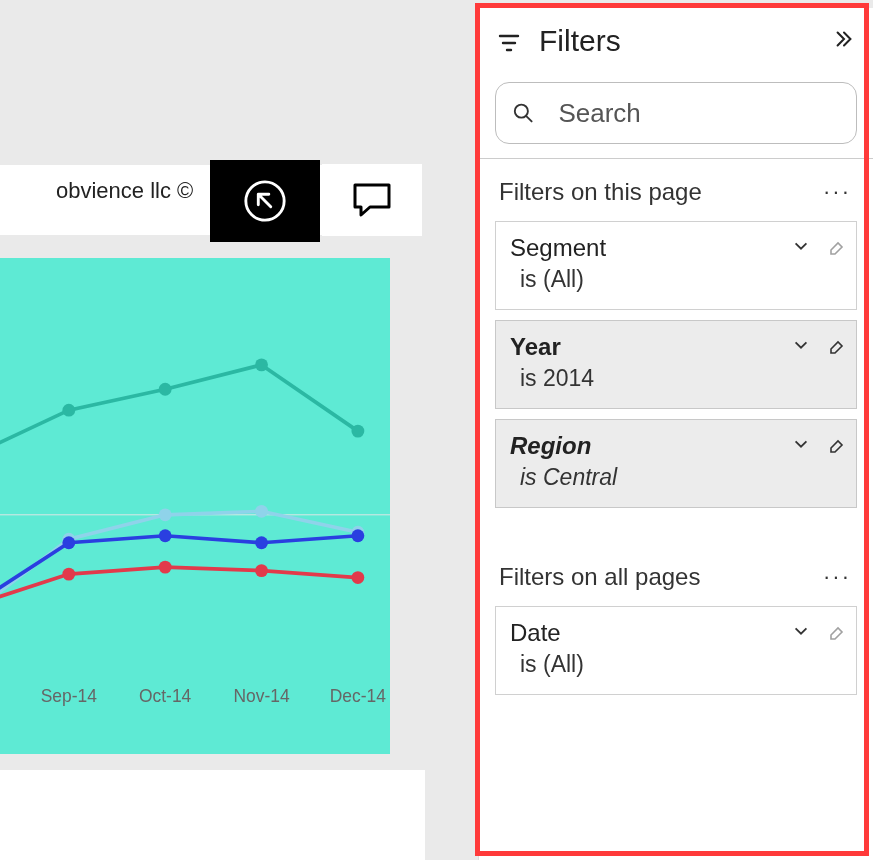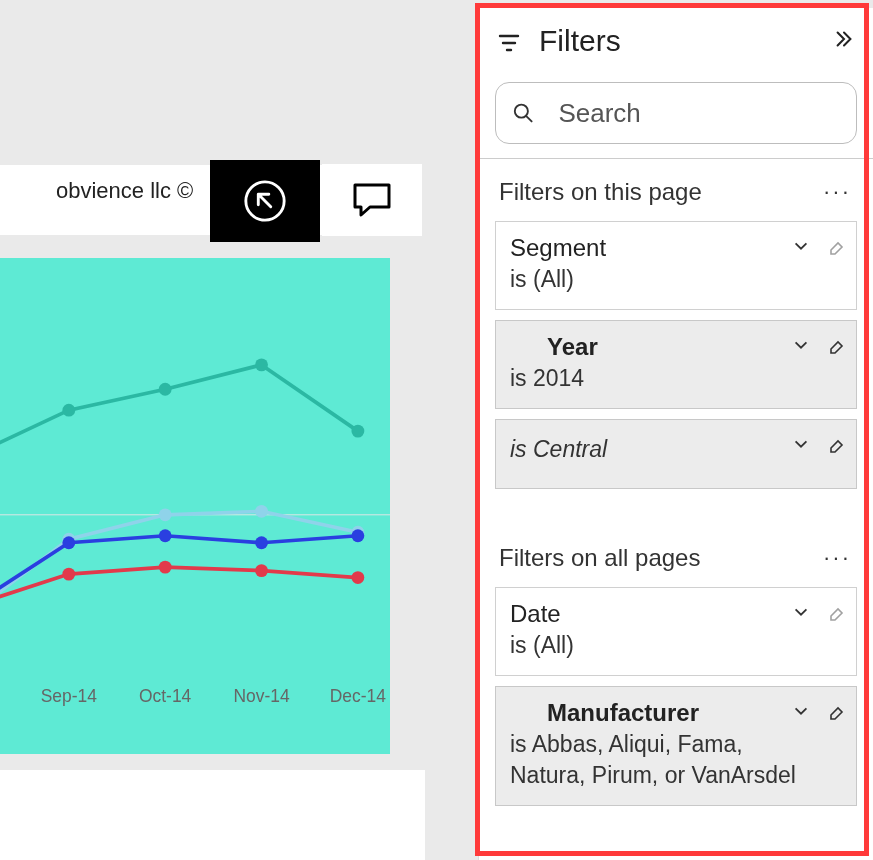--- a/index.html
+++ b/index.html
@@ -161,28 +161,29 @@
   }
   .filter-card.active {
     background: #ececec;
     border-color: #c8c8c8;
   }
   .filter-name {
     font-size: 24px;
     color: #222;
     padding-right: 80px;
   }
-  .filter-card.active .filter-name { font-weight: 700; margin-left: 37px; }
+  .filter-card.active .filter-name { font-weight: 700; }
   .filter-card.italic .filter-name { font-style: italic; font-weight: 700;}
   .filter-value {
     font-size: 23px;
     color: #333;
     margin-top: 2px;
     padding-right: 40px;
     line-height: 1.35;
+    margin-left: 10px;
   }
   .filter-card.italic .filter-value { font-style: italic; }
   .card-icons {
     position: absolute;
     right: 12px; top: 14px;
     display: flex; align-items: center; gap: 14px;
   }
   .card-icons svg { width: 20px; height: 20px; }
   .chev svg { width: 18px; height: 18px; }
   .eraser { opacity: 0.55; }
@@ -308,20 +309,21 @@
       </span>
       <span class="eraser enabled">
         <svg viewBox="0 0 20 20">
           <path d="M7 14 L14 7 L18 11 L11 18 H7 Z" fill="none" stroke="#333" stroke-width="1.6"></path>
           </svg>
       </span>
     </div>
   </div>
 
   <div class="filter-card active italic">
+    <div class="filter-name">Region</div>
     <div class="filter-value">is Central</div>
     <div class="card-icons">
       <span class="chev">
         <svg viewBox="0 0 20 20">
           <path d="M4 7 L10 13 L16 7" fill="none" stroke="#333" stroke-width="2"></path>
           </svg>
       </span>
       <span class="eraser enabled">
         <svg viewBox="0 0 20 20">
           <path d="M7 14 L14 7 L18 11 L11 18 H7 Z" fill="none" stroke="#333" stroke-width="1.6"></path>
@@ -347,32 +349,16 @@
           </svg>
       </span>
       <span class="eraser">
         <svg viewBox="0 0 20 20">
           <path d="M7 14 L14 7 L18 11 L11 18 H7 Z" fill="none" stroke="#555" stroke-width="1.6"></path>
           </svg>
       </span>
     </div>
   </div>
 
-  <div class="filter-card active">
-    <div class="filter-name">Manufacturer</div>
-    <div class="filter-value">is Abbas, Aliqui, Fama, Natura, Pirum, or VanArsdel</div>
-    <div class="card-icons">
-      <span class="chev">
-        <svg viewBox="0 0 20 20">
-          <path d="M4 7 L10 13 L16 7" fill="none" stroke="#333" stroke-width="2"></path>
-          </svg>
-      </span>
-      <span class="eraser enabled">
-        <svg viewBox="0 0 20 20">
-          <path d="M7 14 L14 7 L18 11 L11 18 H7 Z" fill="none" stroke="#333" stroke-width="1.6"></path>
-          </svg>
-      </span>
-    </div>
-  </div>
 
 </div>
 
 <div class="highlight-box"></div>
 
 </body></html>

